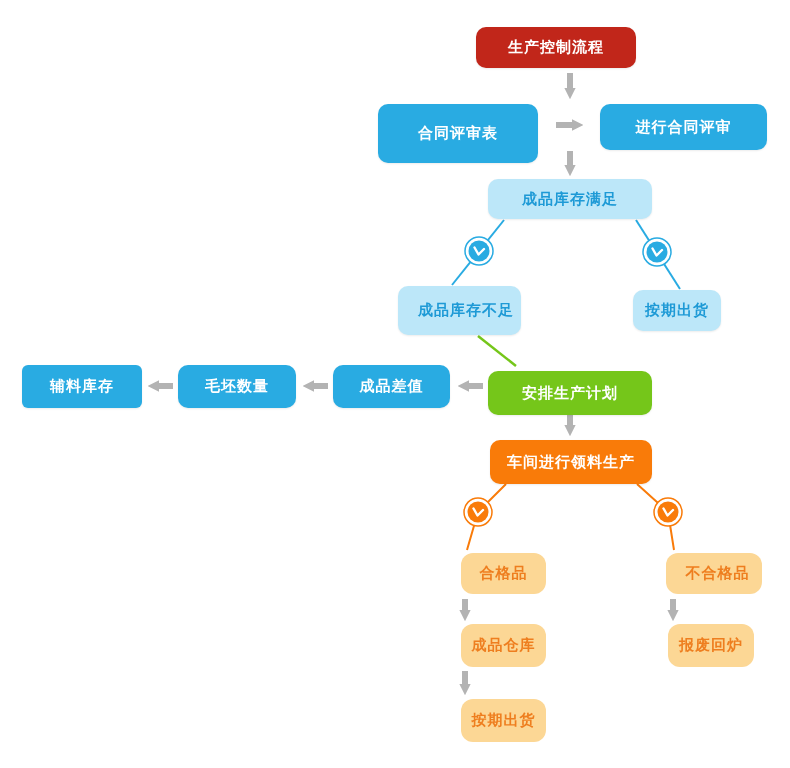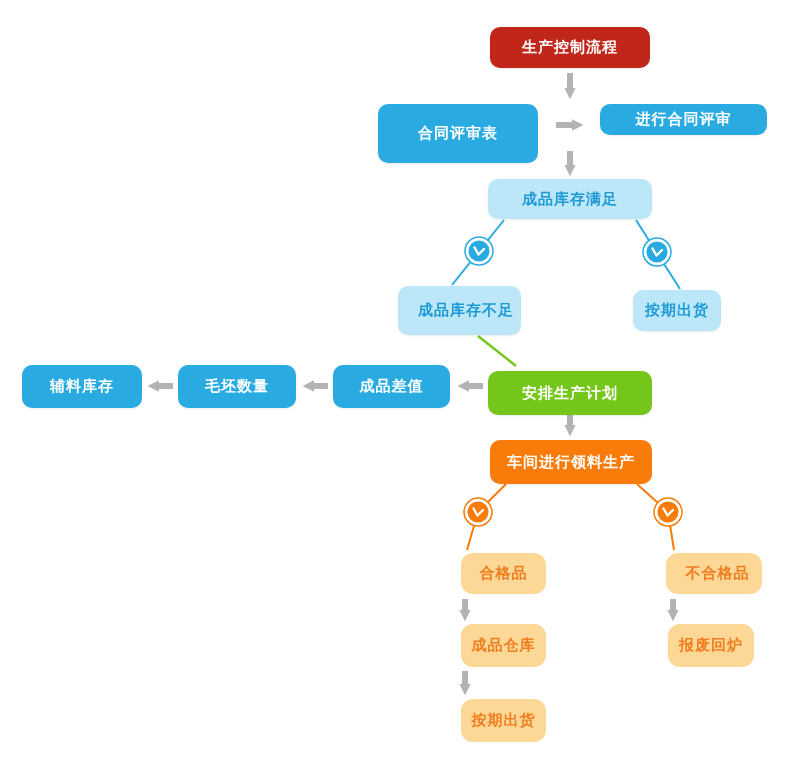--- a/index.html
+++ b/index.html
@@ -19,27 +19,27 @@
     box-shadow:0 1px 2px rgba(0,0,0,0.08);
     cursor:default;white-space:nowrap;
   }
   .solid-red   {background:var(--c-red,#c1261a);color:#fff;}
   .solid-blue  {background:var(--c-blue,#29abe2);color:#fff;}
   .light-blue  {background:var(--c-light-blue-bg,#bce7f9);color:var(--c-light-blue-text,#1e9ad6);}
   .solid-green {background:var(--c-green,#75c61a);color:#fff;}
   .solid-orange{background:var(--c-orange,#f97b09);color:#fff;}
   .peach       {background:var(--c-peach-bg,#fcd795);color:var(--c-peach-text,#ee7e1f);border-radius:12px;box-shadow:none;margin-left:38px;}
 
-  #n-root              {left:490px;top:27px; width:160px;height:41px;}
+  #n-root              {left:476px;top:27px; width:160px;height:41px;}
   #n-contract-form     {left:378px;top:104px;width:160px;height:59px;}
-  #n-contract-review   {left:600px;top:104px;width:167px;height:31px;}
+  #n-contract-review   {left:600px;top:104px;width:167px;height:46px;}
   #n-stock-sufficient  {left:488px;top:179px;width:164px;height:40px;}
   #n-stock-insufficient{left:398px;top:286px;width:110px;height:49px;padding-left:13px;}
   #n-ship1             {left:633px;top:290px;width:88px; height:41px;}
-  #n-aux               {left:22px; top:365px;width:120px;height:43px;}
+  #n-aux               {left:22px; top:365px;width:120px;height:43px;border-radius:6px;}
   #n-blank             {left:178px;top:365px;width:118px;height:43px;}
   #n-diff              {left:333px;top:365px;width:117px;height:43px;}
   #n-plan              {left:488px;top:371px;width:164px;height:44px;}
   #n-workshop          {left:490px;top:440px;width:162px;height:44px;}
   #n-qualified         {left:423px;top:553px;width:85px; height:41px;}
   #n-unqualified       {left:628px;top:553px;width:89px; height:41px;padding-left:7px;}
   #n-warehouse         {left:423px;top:624px;width:85px; height:43px;}
   #n-scrap             {left:630px;top:624px;width:86px; height:43px;}
   #n-ship2             {left:423px;top:699px;width:85px; height:43px;}
 

